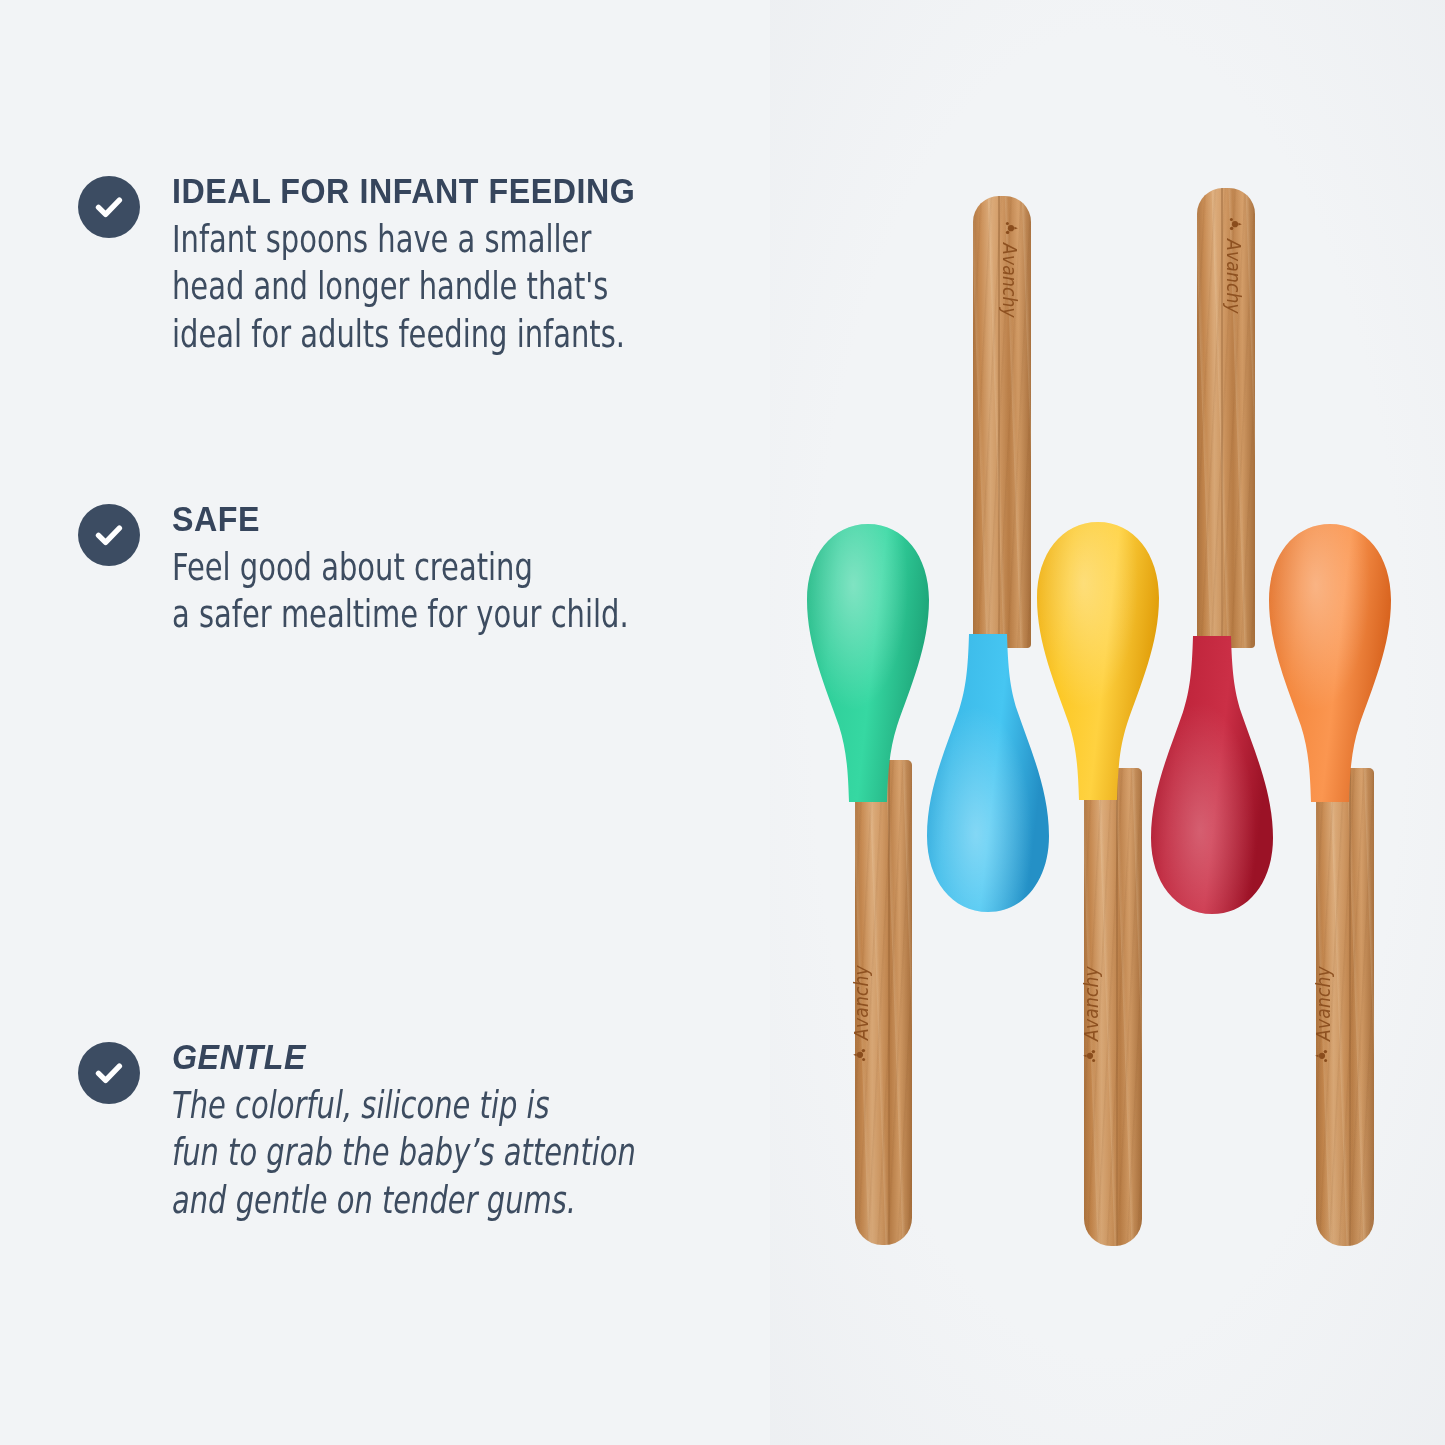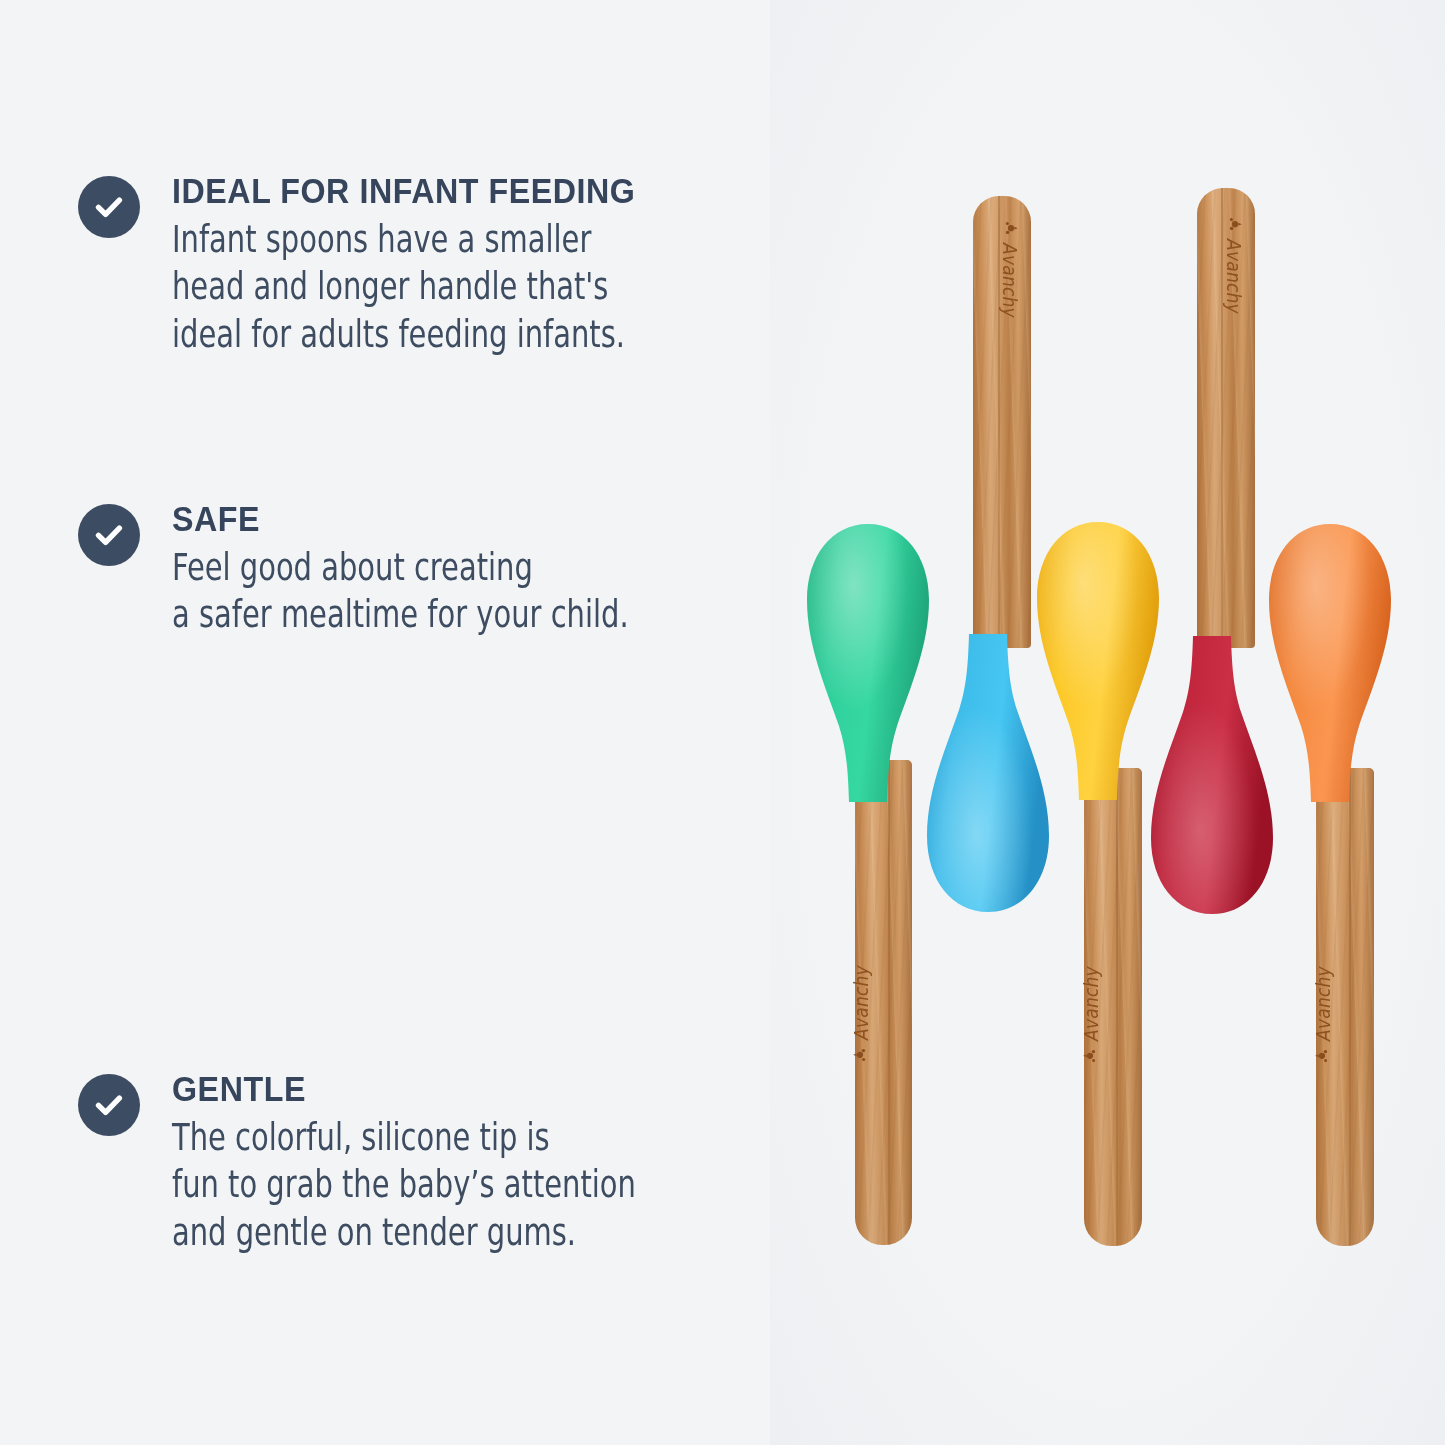--- a/index.html
+++ b/index.html
@@ -31,21 +31,21 @@
     height: 1445px;
   }
   .feature {
     position: absolute;
     left: 78px;
     width: 720px;
   }
   .feature-1 { top: 172px; }
   .feature-2 { top: 500px; }
   .feature-3 { top: 768px; }
-  .feature-4 { top: 1070px; }
+  .feature-4 { top: 1038px; font-style: italic; }
 
   .check-badge {
     position: absolute;
     left: 0;
     top: 4px;
     width: 62px;
     height: 62px;
     border-radius: 50%;
     background: #3c4c62;
     display: flex;

